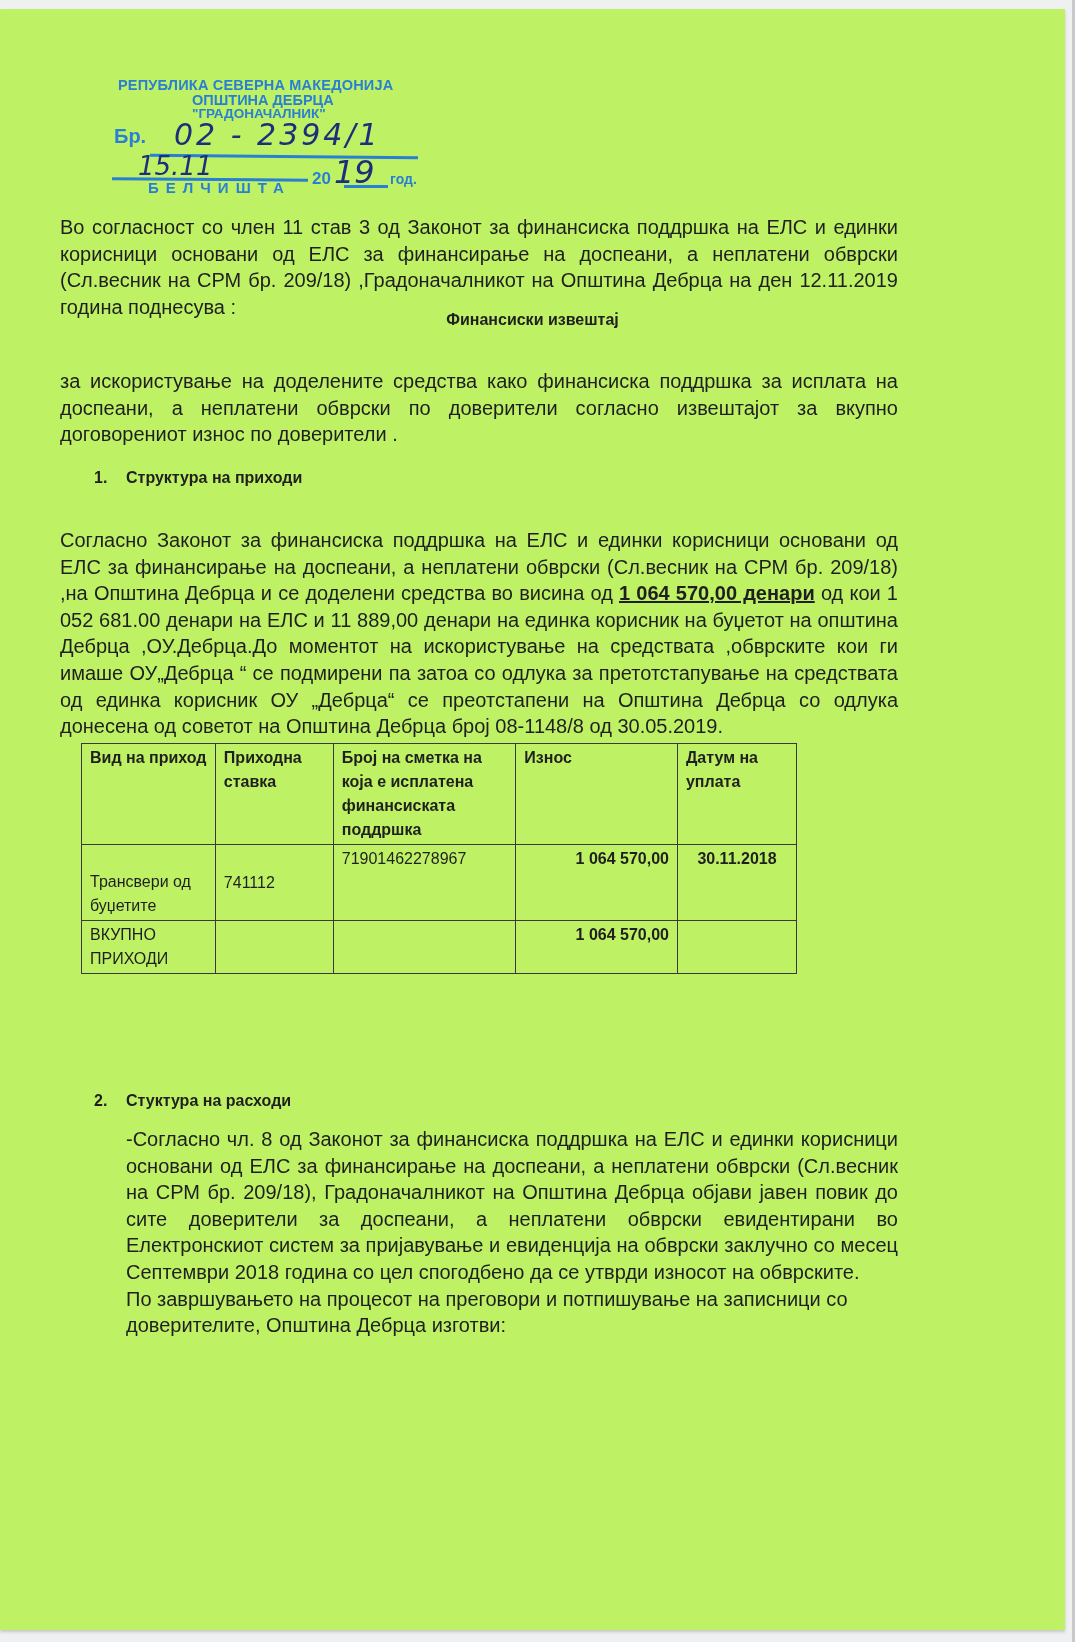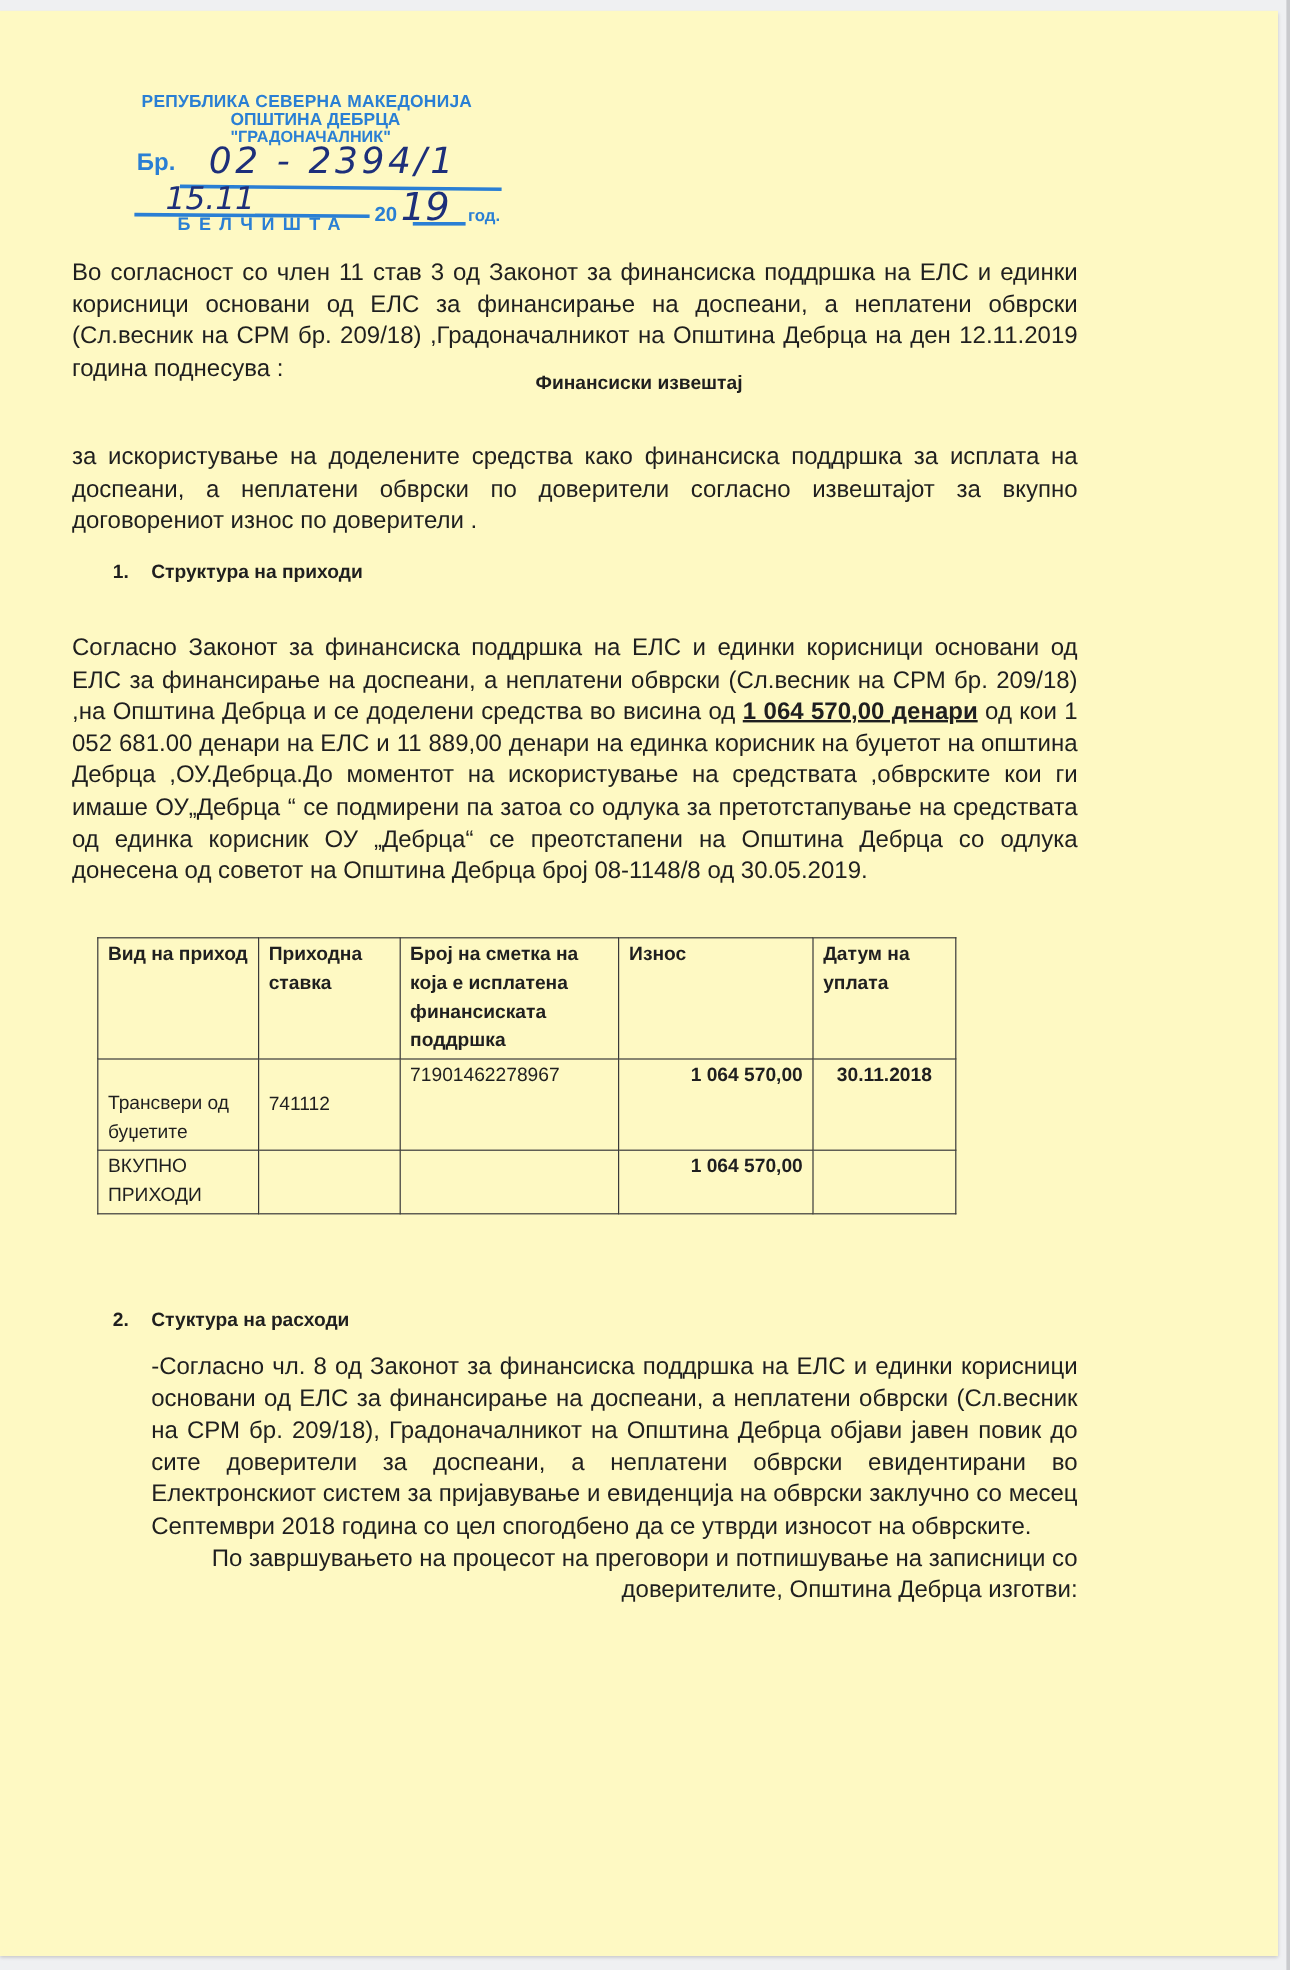--- a/index.html
+++ b/index.html
@@ -8,21 +8,21 @@
     background: #eff0f2;
     position: relative;
     overflow: hidden;
     font-family: "Liberation Sans", "DejaVu Sans", sans-serif;
     color: #1f1f1f;
   }
   .page {
     position: absolute;
     left: 0; top: 9px;
     width: 1065px; height: 1621px;
-    background: #fef9c3;
+    background: #bef264;
     box-shadow: 0 2px 3px rgba(0,0,0,0.18);
   }
   .right-edge {
     position: absolute; right: 0; top: 0; width: 3px; height: 1642px; background: #c9cacd;
   }
   
   .stamp {
     position: absolute; left: 112px; top: 64px; width: 320px; height: 128px;
     color: #2a7fd4; font-weight: bold;
   }
@@ -50,21 +50,21 @@
   .text p { margin: 0; }
   .title {
     position: absolute; left: 0; width: 1065px; top: 302px;
     text-align: center; font-weight: bold; font-size: 16px;
   }
   .heading { position: absolute; font-weight: bold; font-size: 16px; }
   .heading .num { display: inline-block; width: 32px; }
   b { font-weight: bold; text-decoration: underline; }
 
   table.inc {
-    position: absolute; left: 81px; top: 772px;
+    position: absolute; left: 81px; top: 734px;
     border-collapse: collapse; width: 716px;
     font-size: 16px; line-height: 24px;
   }
   table.inc td, table.inc th {
     border: 1.5px solid #3a3a3a; vertical-align: top; padding: 2px 8px;
   }
   table.inc th { text-align: left; font-weight: bold; }
   .right { text-align: right; }
   .center { text-align: center; }
 </style>
@@ -139,17 +139,17 @@
     </tr>
   </tbody>
     </table>
 
   <div class="heading" style="left:94px; top:1083px;">
     <span class="num">2.</span><span>Стуктура на расходи</span>
   </div>
 
   <div class="text" style="left:126px; width:772px; top:1105px;">
     <p>-Согласно чл. 8 од Законот за финансиска поддршка на ЕЛС и единки корисници основани од ЕЛС за финансирање на доспеани, а неплатени обврски (Сл.весник на СРМ бр. 209/18), Градоначалникот на Општина Дебрца  објави јавен повик до сите доверители за доспеани, а неплатени обврски евидентирани во Електронскиот систем за пријавување и евиденција на обврски заклучно со месец Септември 2018 година  со цел спогодбено да се утврди износот на обврските.</p>
-    <p style="text-align:right;">По завршувањето на процесот на преговори и потпишување на записници со доверителите, Општина Дебрца  изготви:</p>
+    <p style="text-align:left;">По завршувањето на процесот на преговори и потпишување на записници со доверителите, Општина Дебрца  изготви:</p>
   </div>
 
 </div>
 <div class="right-edge"></div>
 
 </body></html>

